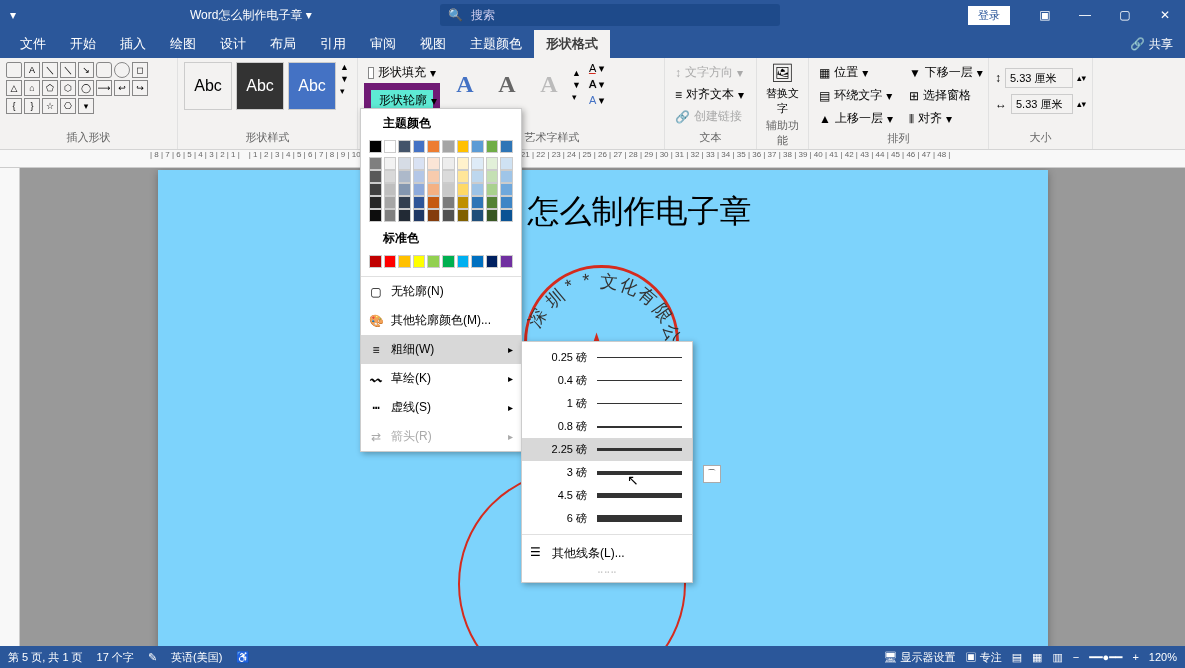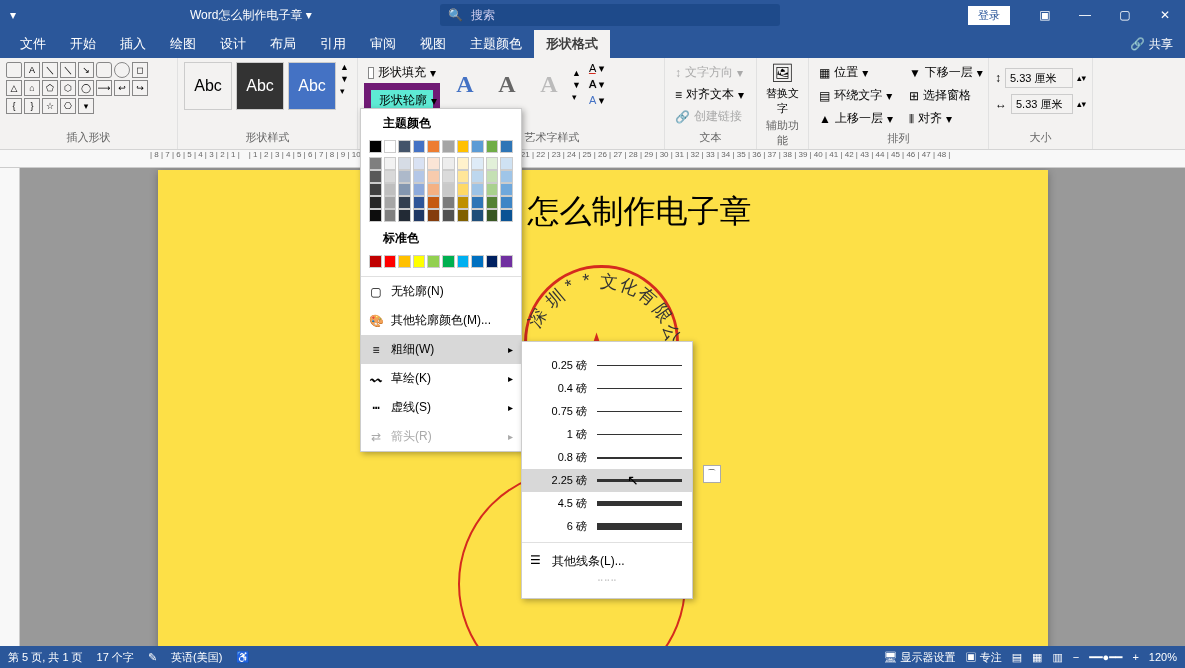--- a/index.html
+++ b/index.html
@@ -30,39 +30,39 @@
 .ribbon-btn { display: flex; align-items: center; gap: 4px; padding: 2px 4px; font-size: 12px; cursor: pointer; white-space: nowrap; }
 .ribbon-btn .sw { width: 12px; height: 12px; }
 .wordart-gallery { display: flex; gap: 4px; }
 .wa-box { width: 38px; height: 38px; display: flex; align-items: center; justify-content: center; font-size: 24px; font-weight: bold; color: #888; border: 1px solid transparent; font-family: serif; }
 .size-input { width: 70px; height: 20px; border: 1px solid #ccc; padding: 0 4px; font-size: 11px; display: flex; align-items: center; }
 
 .ruler-h { height: 18px; background: #f8f8f8; border-bottom: 1px solid #ccc; font-size: 8px; color: #666; padding-left: 150px; white-space: nowrap; overflow: hidden; }
 .document-area { position: relative; background: #999; height: 490px; display: flex; }
 .ruler-v { width: 20px; background: #f8f8f8; border-right: 1px solid #ccc; }
 .page-scroll { flex: 1; overflow: hidden; display: flex; justify-content: center; padding-top: 0; }
-.page { width: 890px; background: #fde047; box-shadow: 0 2px 8px rgba(0,0,0,0.3); position: relative; margin-top: 2px; }
+.page { width: 890px; background: #7dd3fc; box-shadow: 0 2px 8px rgba(0,0,0,0.3); position: relative; margin-top: 2px; }
 .page .title-text { position: absolute; top: 20px; left: 370px; font-size: 32px; font-family: serif; }
 .page .stamp-circle1 { position: absolute; top: 95px; left: 366px; width: 155px; height: 155px; border: 3px solid #d52b1e; border-radius: 50%; }
 .page .stamp-circle2 { position: absolute; top: 300px; left: 300px; width: 228px; height: 228px; border: 2px solid #d52b1e; border-radius: 50%; }
 .page .stamp-text { position: absolute; top: 110px; left: 380px; font-size: 18px; color: #333; letter-spacing: 2px; }
 .page .stamp-star { position: absolute; top: 155px; left: 422px; color: #d52b1e; font-size: 38px; }
 .page .fmt-btn { position: absolute; top: 295px; left: 545px; width: 18px; height: 18px; border: 1px solid #aaa; background: white; display: flex; align-items: center; justify-content: center; }
 
 .dropdown { position: absolute; top: 108px; left: 360px; width: 162px; background: white; border: 1px solid #ccc; box-shadow: 2px 2px 6px rgba(0,0,0,0.3); z-index: 10; }
 .dropdown .section-label { padding: 6px 10px; font-size: 12px; font-weight: bold; margin-left: 12px; }
 .color-row { display: flex; padding: 2px 8px; gap: 2px; }
 .color-sw { width: 13px; height: 13px; border: 1px solid #ccc; }
 .dropdown .menu-item { padding: 6px 10px 6px 30px; font-size: 12px; cursor: pointer; display: flex; align-items: center; gap: 8px; position: relative; }
 .dropdown .menu-item.highlighted { background: #d8d8d8; }
 .dropdown .menu-item .arrow { position: absolute; right: 8px; font-size: 10px; }
 .dropdown .menu-item.disabled { color: #aaa; }
 .dropdown .menu-icon { position: absolute; left: 8px; width: 14px; text-align: center; }
 
-.submenu { position: absolute; top: 341px; left: 521px; width: 172px; background: white; border: 1px solid #ccc; box-shadow: 2px 2px 6px rgba(0,0,0,0.3); z-index: 11; padding: 12px 0; }
+.submenu { position: absolute; top: 341px; left: 521px; width: 172px; background: white; border: 1px solid #ccc; box-shadow: 2px 2px 6px rgba(0,0,0,0.3); z-index: 11; padding: 4px 0; }
 .submenu .weight-item { padding: 4px 10px; display: flex; align-items: center; justify-content: flex-end; gap: 10px; font-size: 11px; cursor: pointer; }
 .submenu .weight-item.highlighted { background: #d8d8d8; }
 .submenu .weight-item .line { width: 85px; background: #333; }
 .submenu .sep { border-top: 1px solid #e0e0e0; margin: 4px 0; }
 .submenu .other-lines { padding: 6px 10px 6px 30px; font-size: 12px; position: relative; }
 .submenu .other-lines .menu-icon { position: absolute; left: 8px; }
 
 .statusbar { height: 22px; background: #2b579a; color: white; display: flex; align-items: center; padding: 0 8px; font-size: 11px; gap: 14px; position: absolute; bottom: 0; width: 100%; }
 .statusbar .right { margin-left: auto; display: flex; align-items: center; gap: 10px; }
 .cursor { position: absolute; top: 472px; left: 627px; font-size: 14px; z-index: 20; }
@@ -377,34 +377,34 @@
 <div class="submenu">
   <div class="weight-item">
       <span>0.25 磅</span>
       <div class="line" style="height:0.5px"></div>
     </div>
   <div class="weight-item">
       <span>0.4 磅</span>
       <div class="line" style="height:1px"></div>
     </div>
   <div class="weight-item">
-      <span>0.75 磅</span>
-      <div class="line" style="height:1.2px"></div>
-    </div>
-  <div class="weight-item">
       <span>1 磅</span>
       <div class="line" style="height:1.5px"></div>
     </div>
   <div class="weight-item">
       <span>0.8 磅</span>
       <div class="line" style="height:2px"></div>
     </div>
   <div class="weight-item highlighted">
       <span>2.25 磅</span>
       <div class="line" style="height:3px"></div>
+    </div>
+  <div class="weight-item">
+      <span>3 磅</span>
+      <div class="line" style="height:4px"></div>
     </div>
   <div class="weight-item">
       <span>4.5 磅</span>
       <div class="line" style="height:5.5px"></div>
     </div>
   <div class="weight-item">
       <span>6 磅</span>
       <div class="line" style="height:7px"></div>
     </div>
   <div class="sep"></div>

